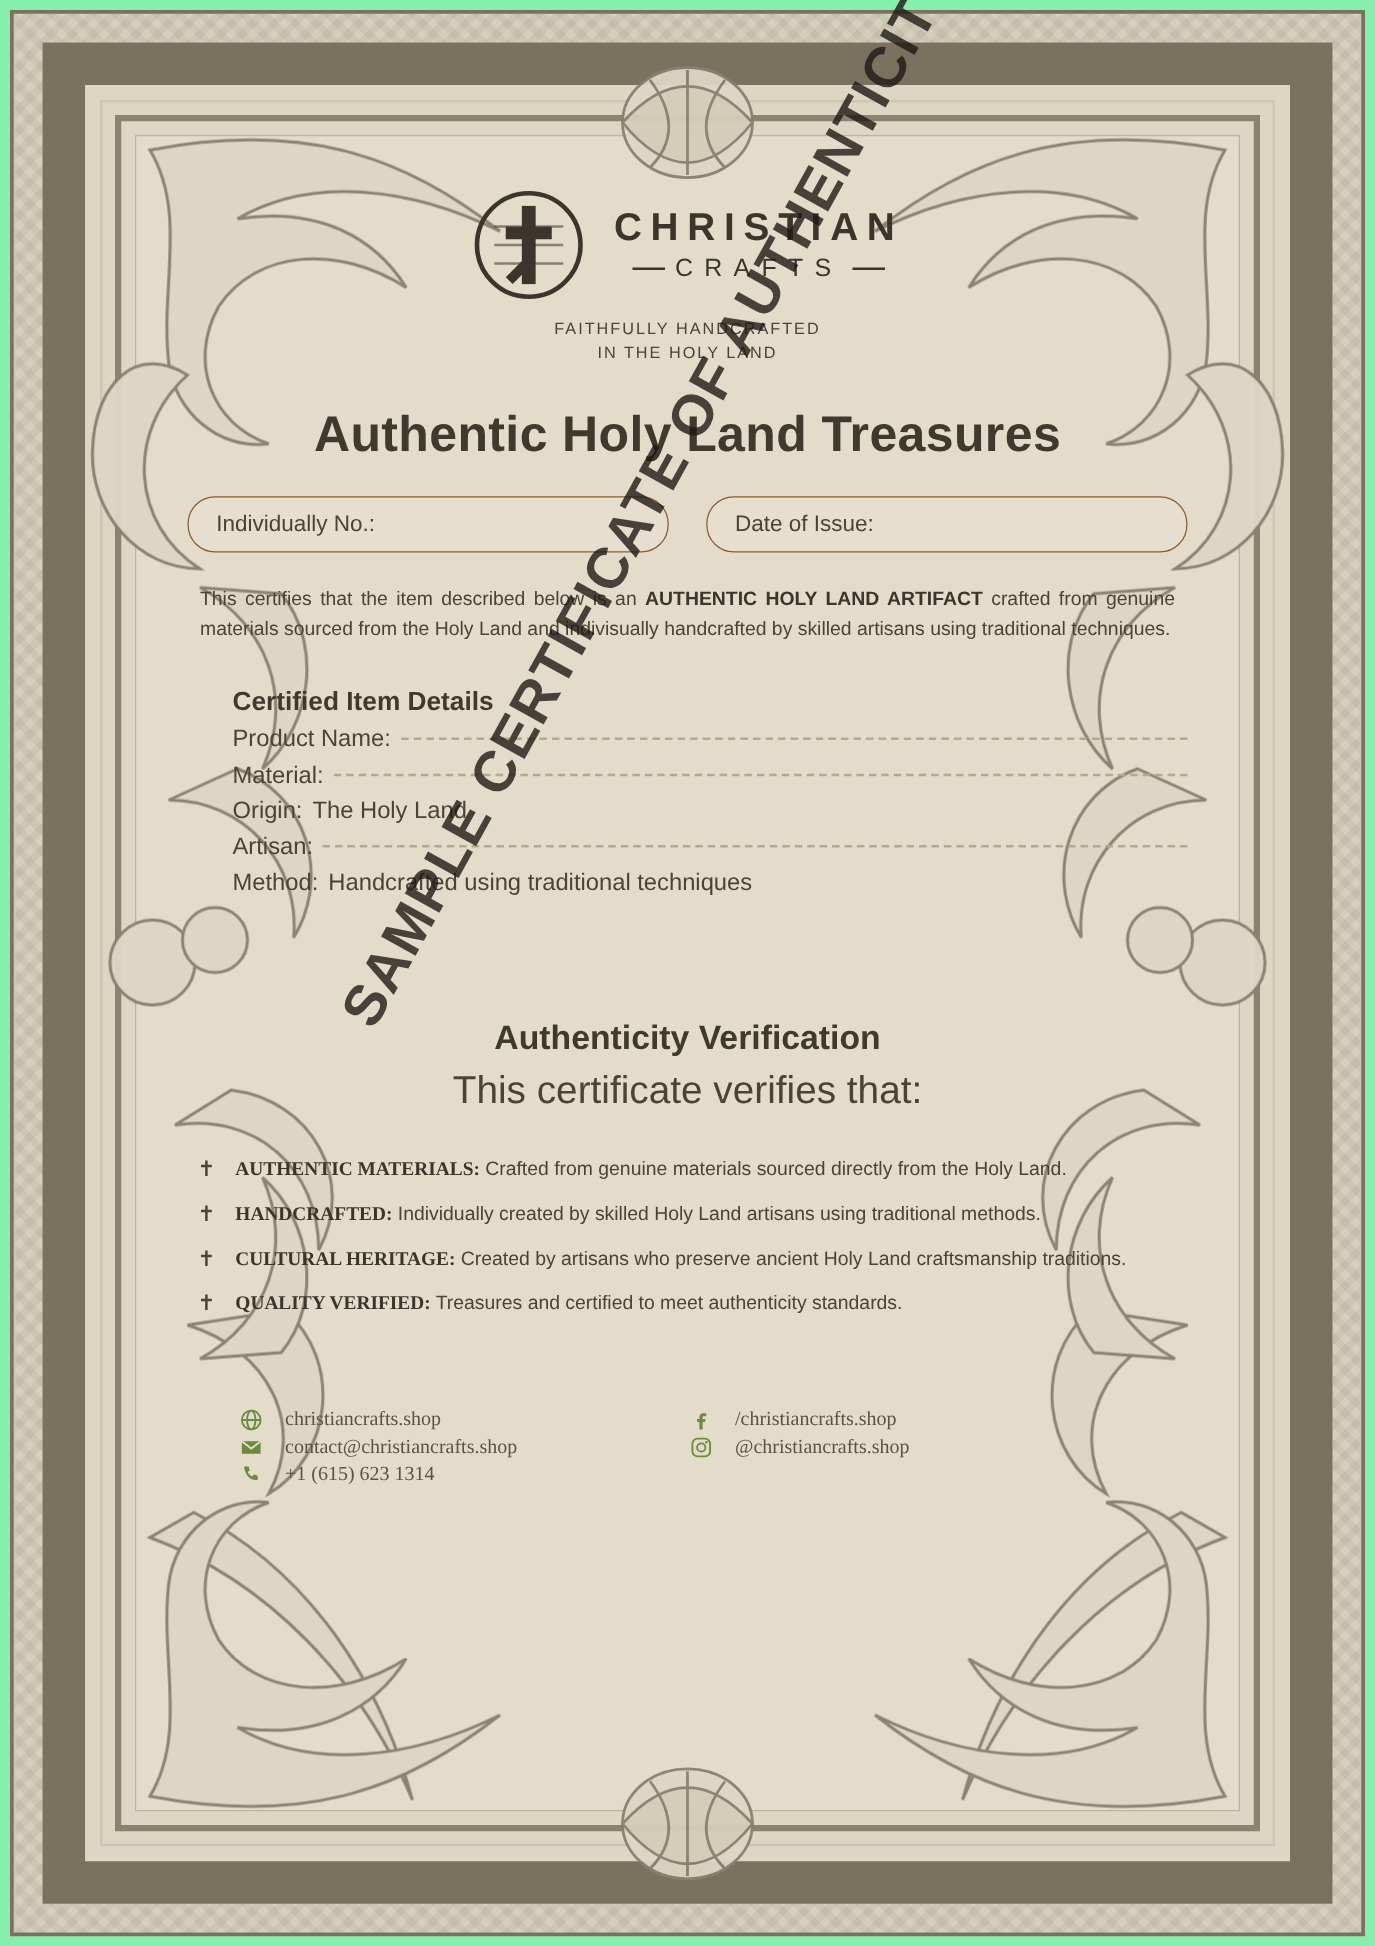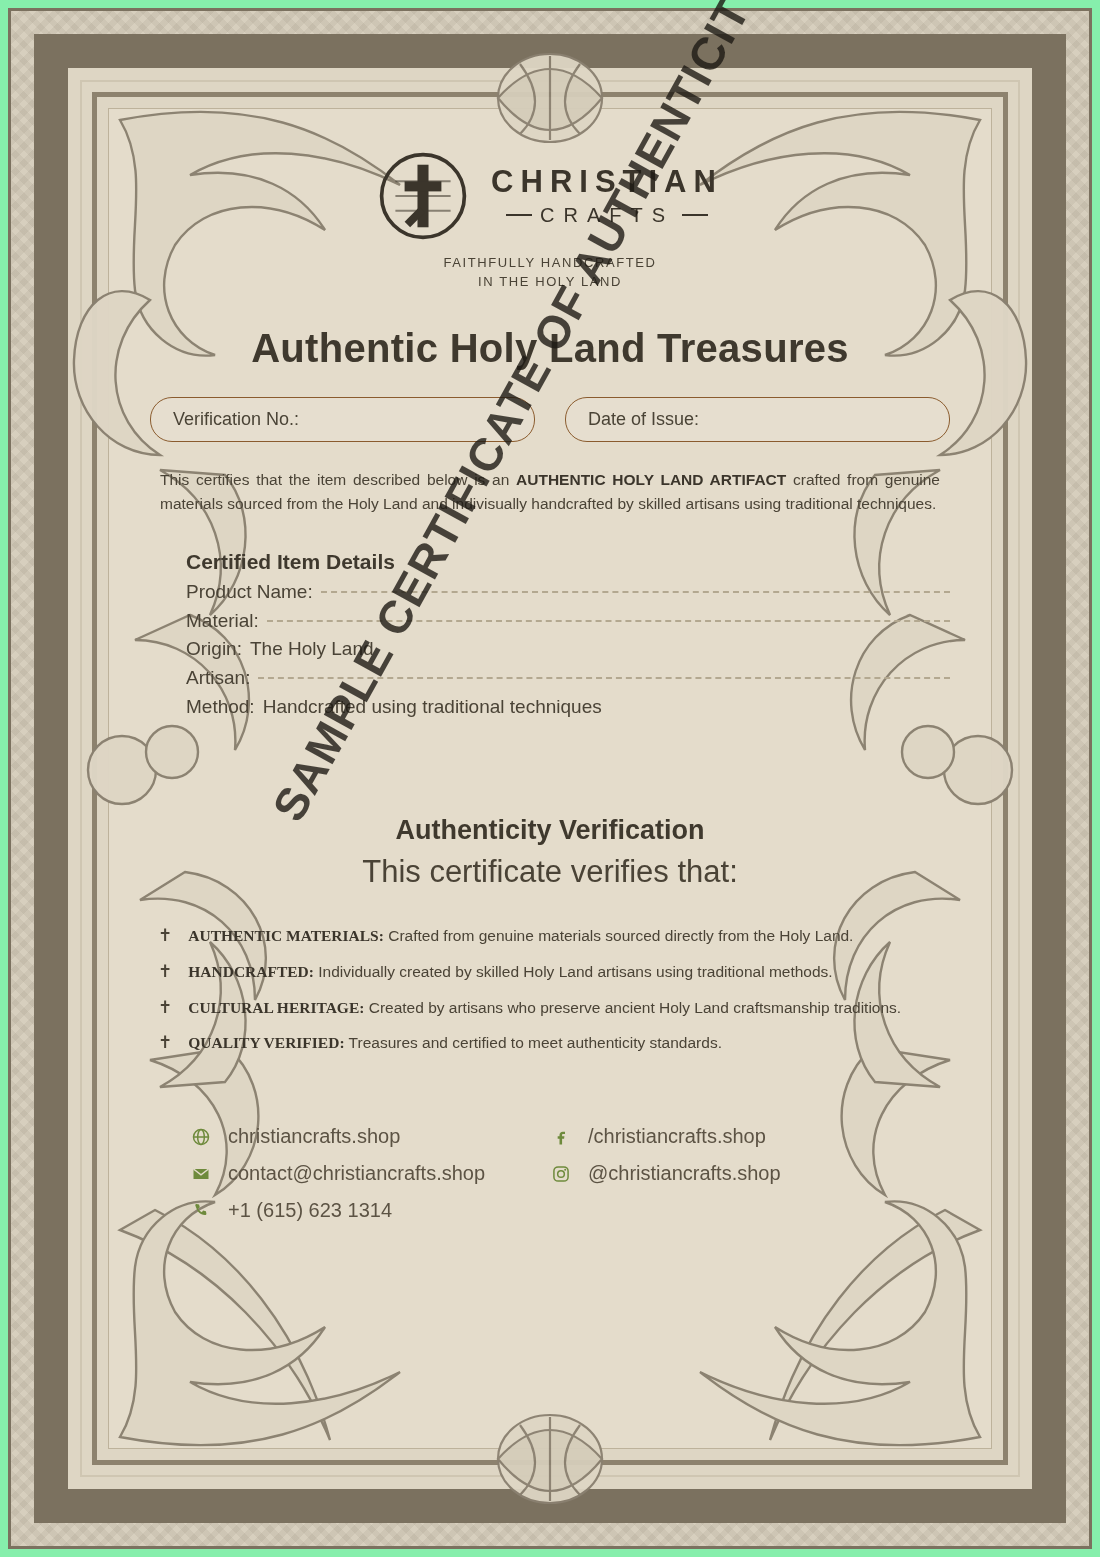--- a/index.html
+++ b/index.html
@@ -211,23 +211,24 @@
     line-height: 1.4;
     flex: 0 0 auto;
   }
   .point b { color: #3b352b; font-family: Liberation Serif, serif; }
 
   .contacts {
     margin-top: 70px;
     margin-left: 40px;
     display: grid;
     grid-template-columns: 360px 1fr;
-    row-gap: 14px;
-    font-size: 20px;
+    row-gap: 0;
+    font-size: 16px;
     color: #5c5344;
+    font-family: Liberation Serif, serif;
   }
   .contact {
     display: flex;
     align-items: center;
     gap: 16px;
   }
   .c-icon {
     width: 22px;
     height: 22px;
     flex: 0 0 22px;
@@ -351,21 +352,21 @@
       <div class="tagline">
         <div>FAITHFULLY HANDCRAFTED</div>
         <div>IN THE HOLY LAND</div>
       </div>
     </div>
 
     <div class="doc-title">Authentic Holy Land Treasures</div>
 
     <div class="fields-row">
       <div class="field-box">
-        <span>Verification No.:</span>
+        <span>Individually No.:</span>
         <span></span>
       </div>
       <div class="field-box">
         <span>Date of Issue:</span>
         <span></span>
       </div>
     </div>
 
     <p class="certifies">
       <span>This certifies that the item described below is an </span><b>AUTHENTIC HOLY LAND ARTIFACT</b><span> crafted from genuine materials sourced from the Holy Land and indivisually handcrafted by skilled artisans using traditional techniques.</span>

